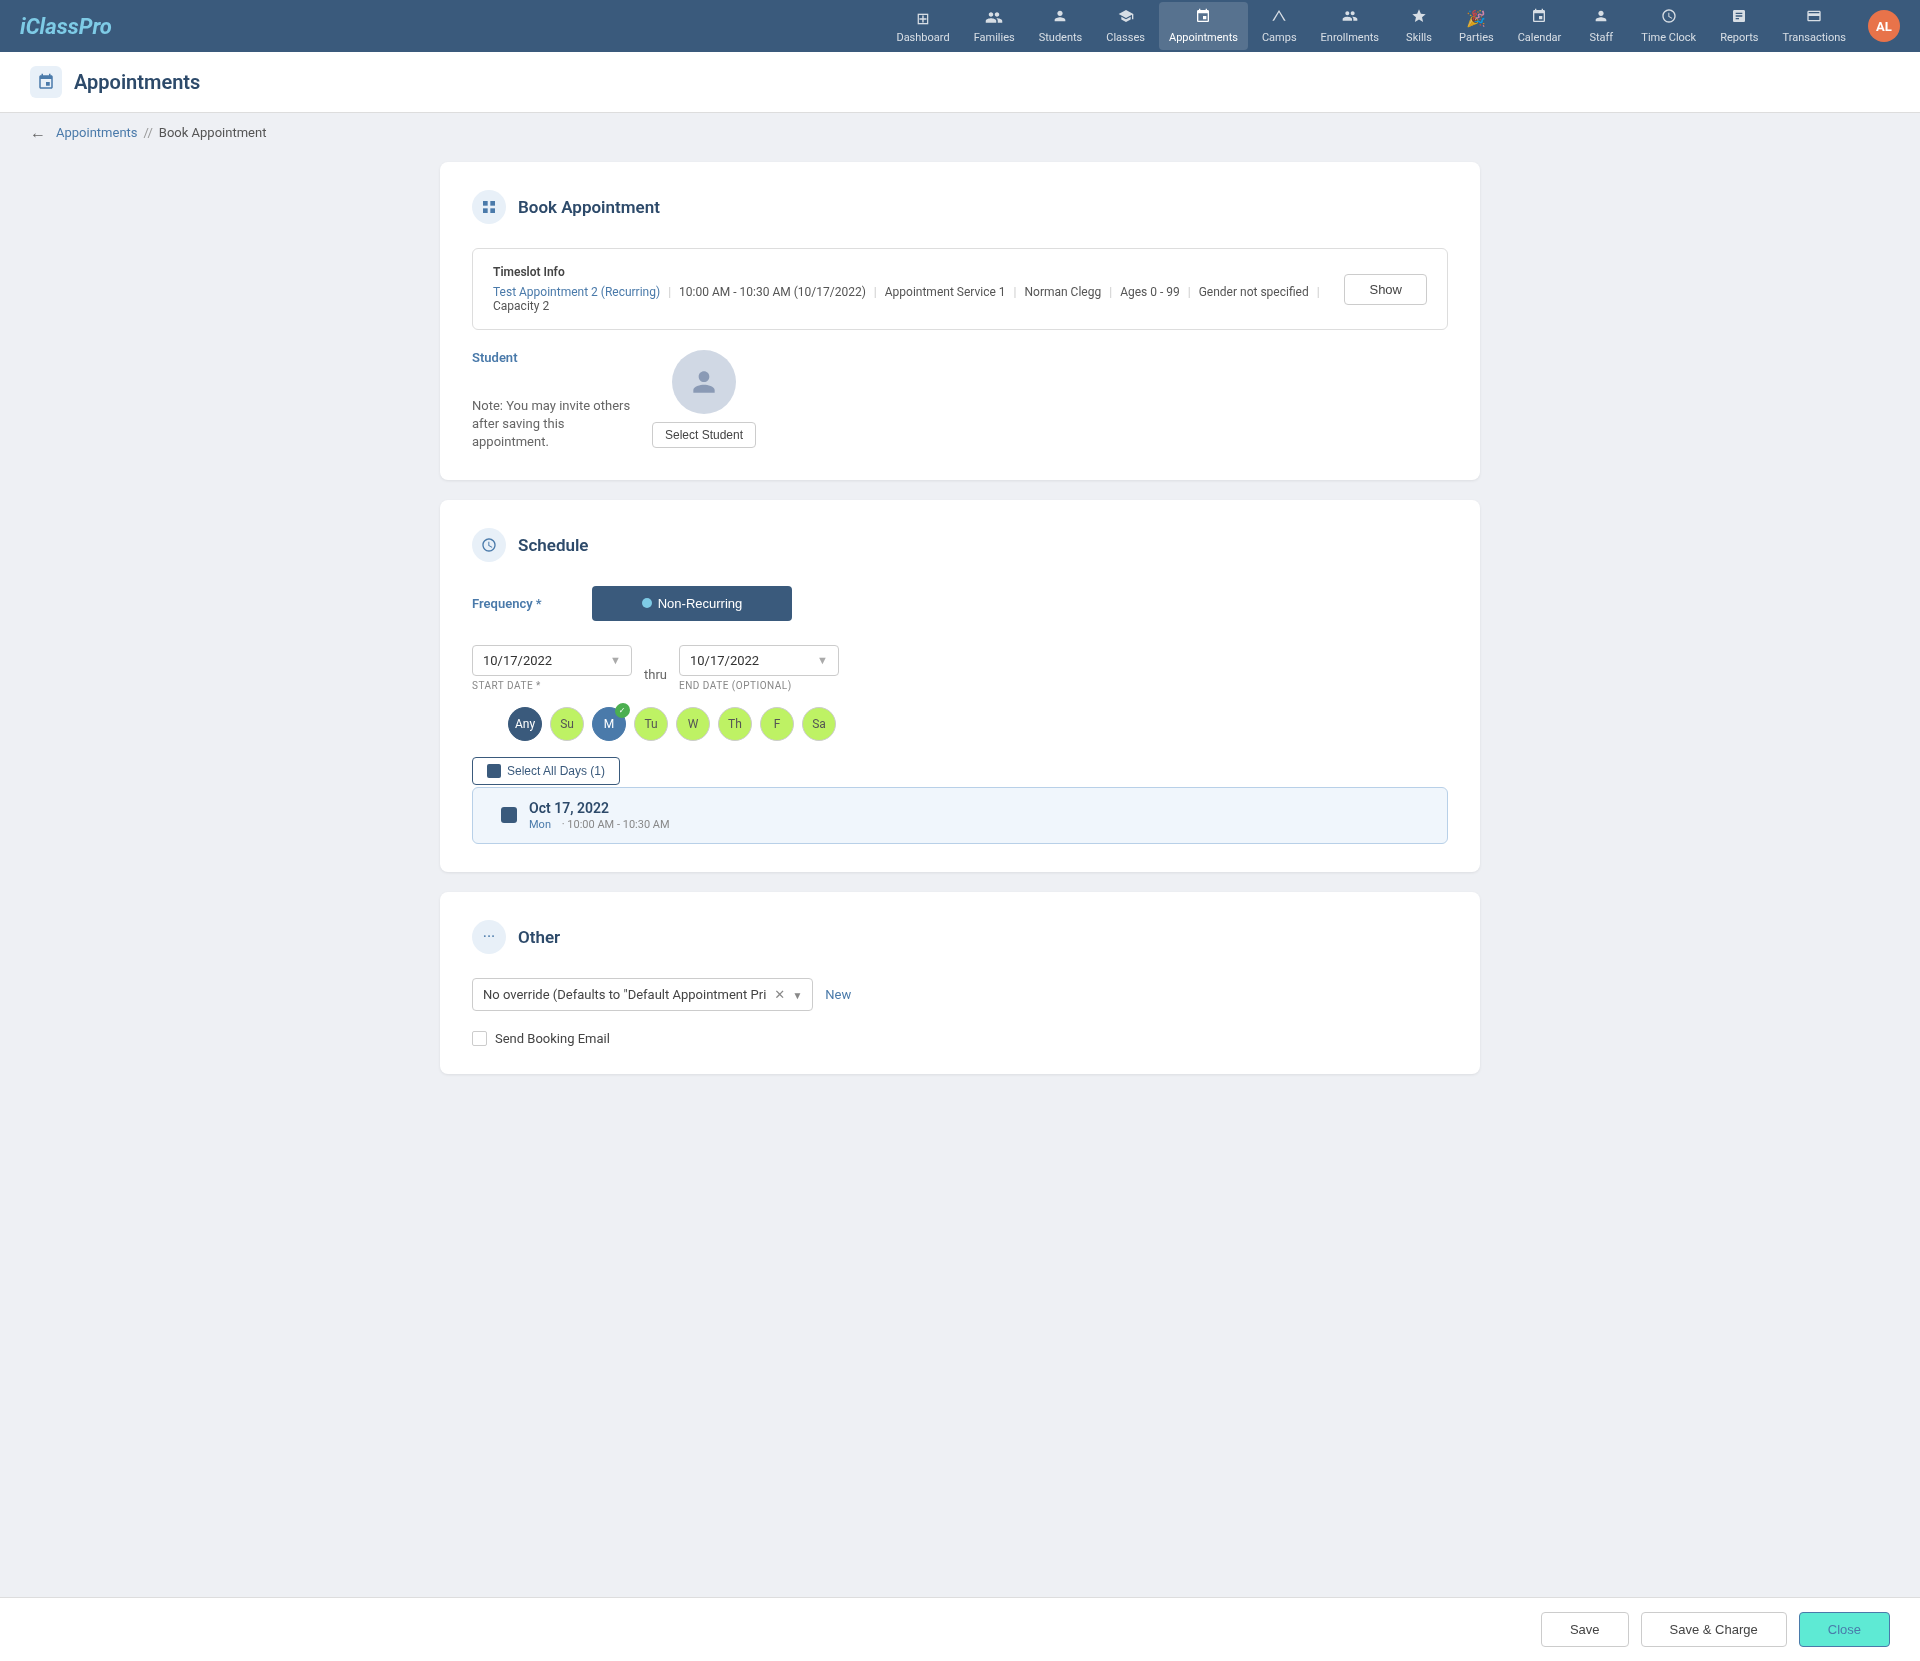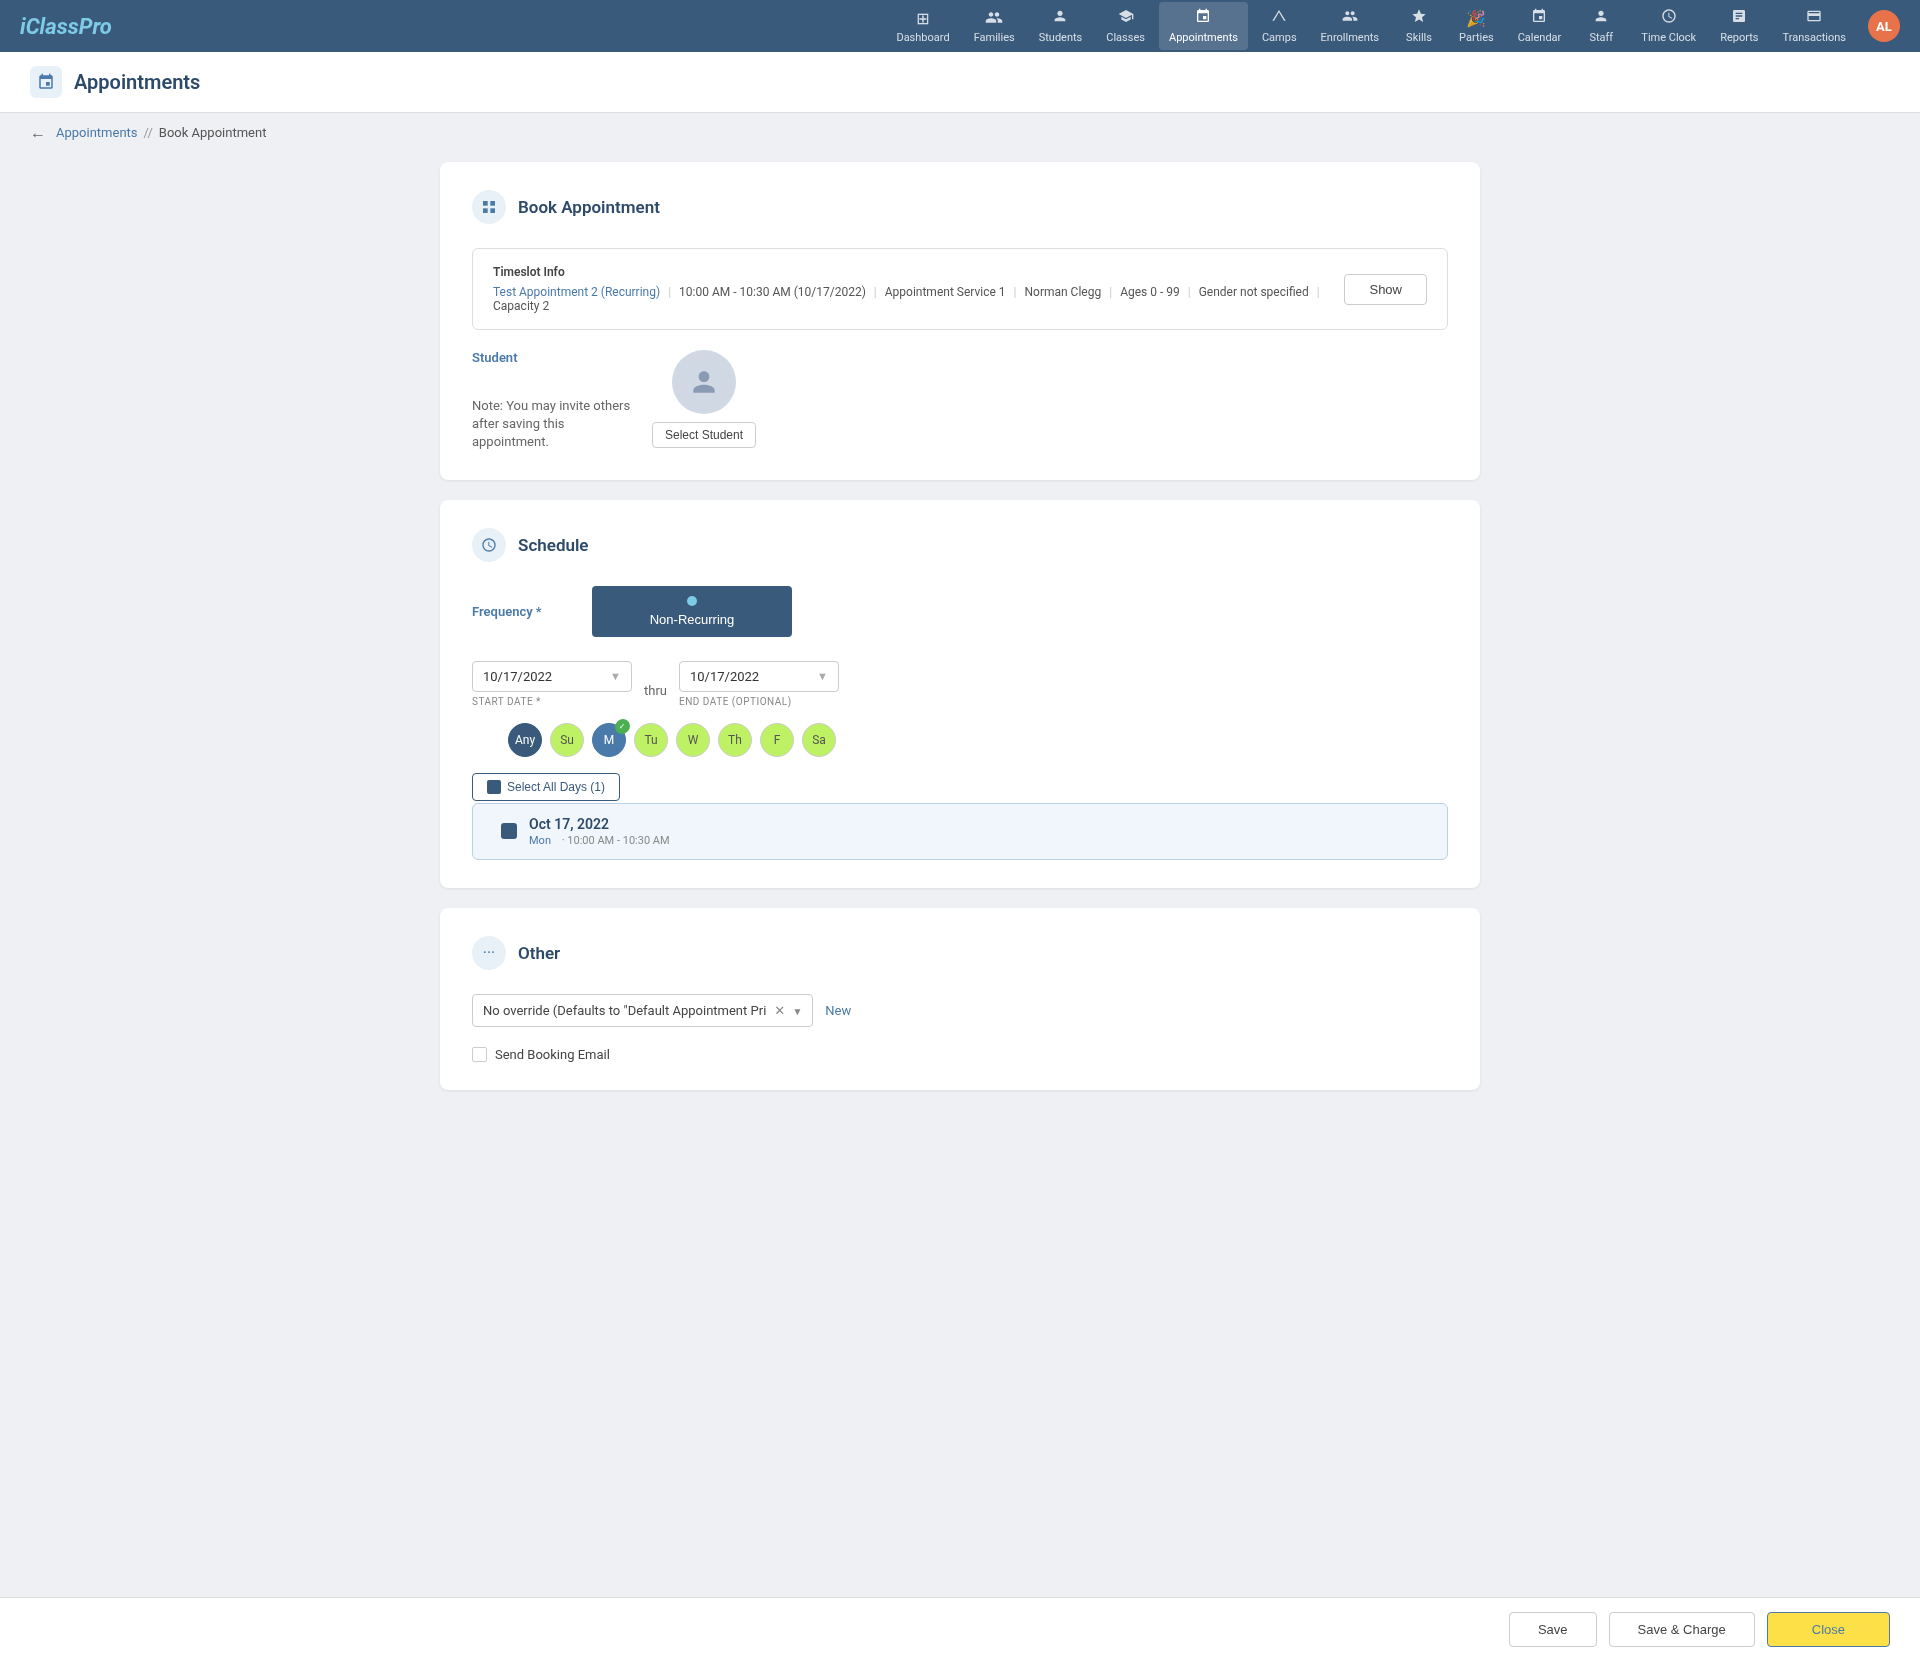--- a/index.html
+++ b/index.html
@@ -50,21 +50,21 @@
     .student-label { color: #4a7aaa; font-size: 13px; font-weight: 600; margin-bottom: 4px; }
     .student-note { color: #666; font-size: 13px; line-height: 1.4; max-width: 160px; margin-top: 32px; }
     .student-avatar-col { display: flex; flex-direction: column; align-items: center; gap: 8px; }
     .student-avatar { width: 64px; height: 64px; border-radius: 50%; background: #d0d8e4; display: flex; align-items: center; justify-content: center; }
     .student-avatar svg { width: 32px; height: 32px; fill: #8a9ab5; }
     .select-student-btn { border: 1px solid #ccc; background: white; padding: 5px 12px; border-radius: 4px; cursor: pointer; font-size: 12px; color: #444; }
 
     
     .frequency-row { display: flex; align-items: center; gap: 20px; margin-bottom: 24px; }
     .frequency-label { color: #4a7aaa; font-size: 13px; font-weight: 600; min-width: 100px; }
-    .freq-btn-active { background: #3a5a7c; color: white; border: none; padding: 10px 32px; border-radius: 4px; cursor: pointer; font-size: 13px; display: flex; align-items: center; gap: 6px; min-width: 200px; justify-content: center; flex-direction: column; }
+    .freq-btn-active { background: #3a5a7c; color: white; border: none; padding: 10px 32px; border-radius: 4px; cursor: pointer; font-size: 13px; display: flex; align-items: center; gap: 6px; min-width: 200px; justify-content: center; }
     .freq-btn-active .dot { width: 10px; height: 10px; border-radius: 50%; background: #7ecbe6; }
 
     .date-row { display: flex; align-items: center; gap: 12px; margin-bottom: 16px; }
     .date-input-group { display: flex; flex-direction: column; gap: 4px; }
     .date-input { border: 1px solid #ccc; border-radius: 4px; padding: 7px 10px; font-size: 13px; color: #333; width: 160px; display: flex; align-items: center; justify-content: space-between; }
     .date-input-label { font-size: 10px; color: #888; text-transform: uppercase; letter-spacing: 0.5px; }
     .thru-label { color: #666; font-size: 13px; margin-top: 14px; }
 
     .day-selector { display: flex; gap: 8px; margin-bottom: 16px; align-items: center; }
     .day-btn { width: 34px; height: 34px; border-radius: 50%; border: 1px solid #ccc; background: #bef264; cursor: pointer; font-size: 12px; color: #555; display: flex; align-items: center; justify-content: center; }
@@ -89,21 +89,21 @@
     .new-link { color: #4a7aaa; cursor: pointer; font-size: 13px; text-decoration: none; }
 
     .checkbox-row { display: flex; align-items: center; gap: 8px; }
     .checkbox-input { width: 15px; height: 15px; border: 1px solid #ccc; border-radius: 2px; background: white; }
     .checkbox-label { color: #444; font-size: 13px; }
 
     
     .footer-bar { background: white; border-top: 1px solid #ddd; padding: 14px 30px; display: flex; align-items: center; justify-content: flex-end; gap: 12px; position: fixed; bottom: 0; left: 0; right: 0; }
     .btn-save { background: white; border: 1px solid #ccc; padding: 9px 28px; border-radius: 4px; cursor: pointer; font-size: 13px; color: #444; }
     .btn-save-charge { background: white; border: 1px solid #ccc; padding: 9px 28px; border-radius: 4px; cursor: pointer; font-size: 13px; color: #444; }
-    .btn-close { background: #fde047; border: 1px solid #4a7aaa; padding: 9px 44px; border-radius: 4px; cursor: pointer; font-size: 13px; color: #4a7aaa; }
+    .btn-close { background: #5eead4; border: 1px solid #4a7aaa; padding: 9px 28px; border-radius: 4px; cursor: pointer; font-size: 13px; color: #4a7aaa; }
 
     .schedule-inner { margin-left: 0; }
 
     body { padding-bottom: 70px; }
   </style>
 </head>
 <body>
 
 <nav class="top-nav">
   <div class="logo">

